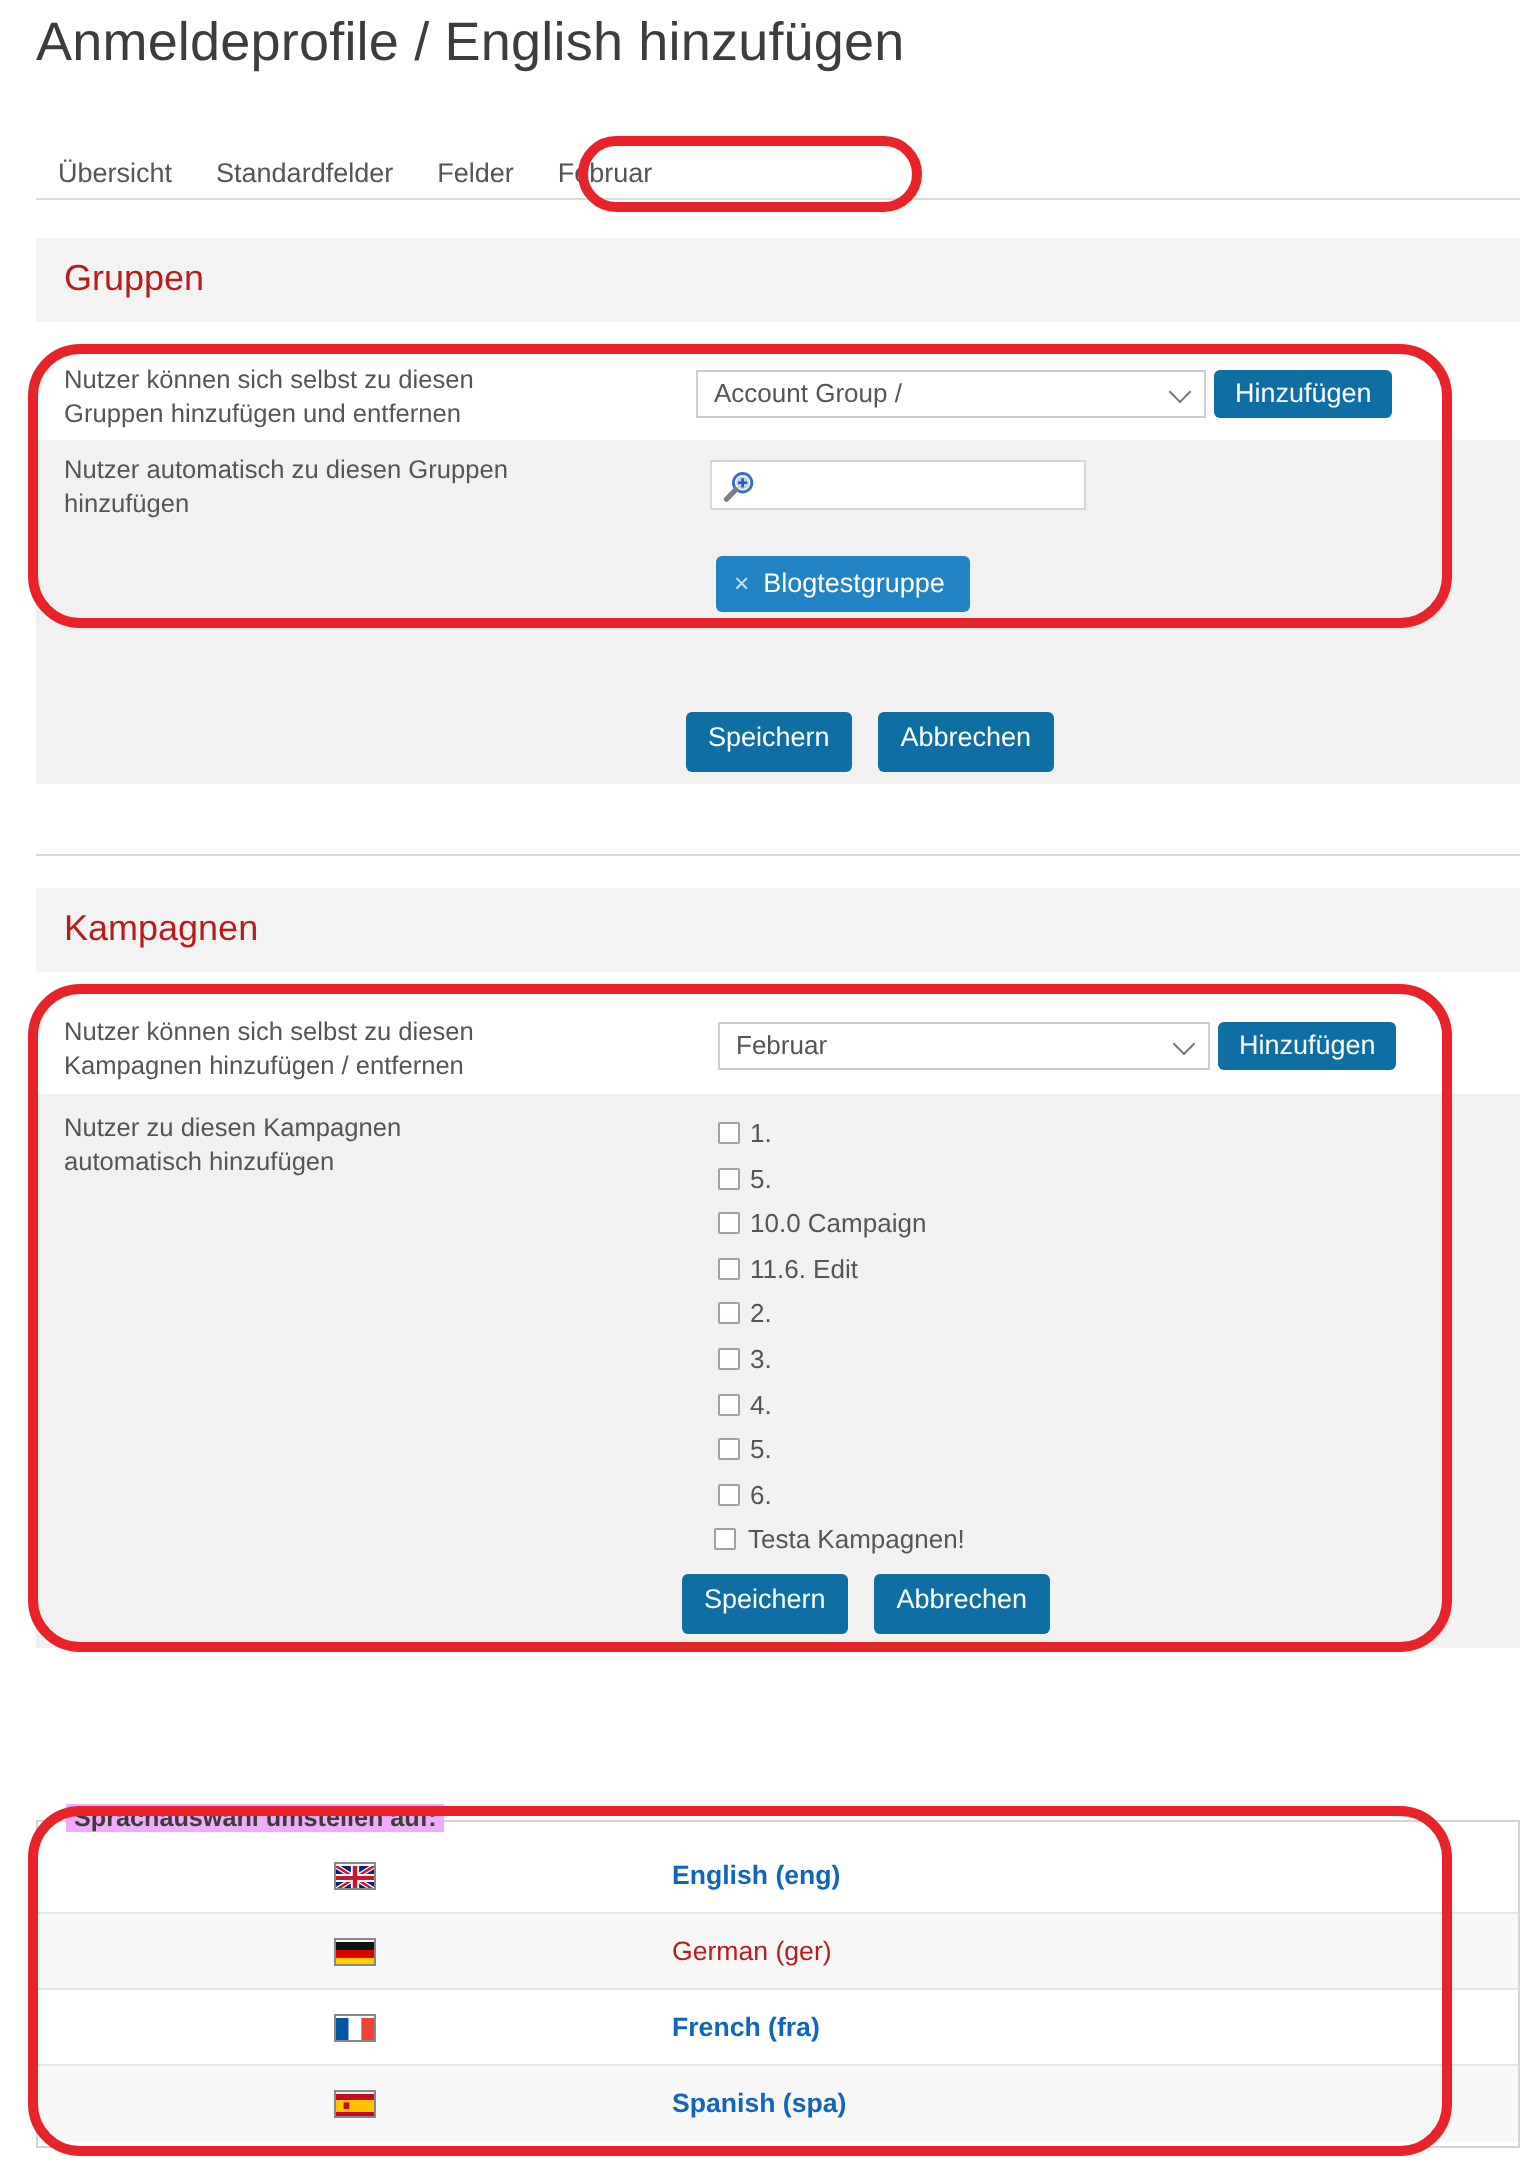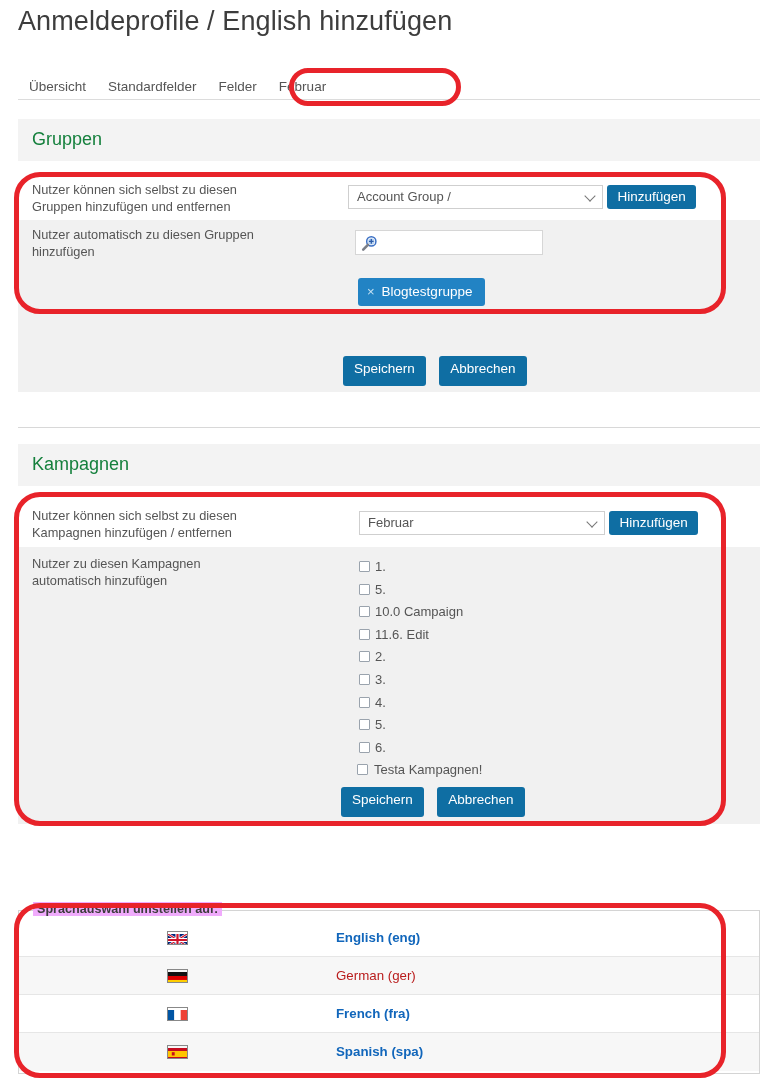--- a/index.html
+++ b/index.html
@@ -35,21 +35,21 @@
     position:absolute;left:0;top:27px;width:742px;
     border-bottom:1px solid #dcdcdc;
   }
   
   .sec-head{
     position:absolute;left:18px;width:742px;height:42px;
     background:#f3f3f3;
   }
   .sec-head span{
     position:absolute;left:14px;top:10px;
-    font-size:18px;color:#15803d;font-weight:400;
+    font-size:18px;color:#b91c1c;font-weight:400;
   }
   
   .row{
     position:absolute;left:18px;width:742px;
     box-sizing:border-box;
   }
   .row.white{background:#ffffff;}
   .row.gray{background:#f1f1f1;}
   .lbl{
     position:absolute;left:14px;

